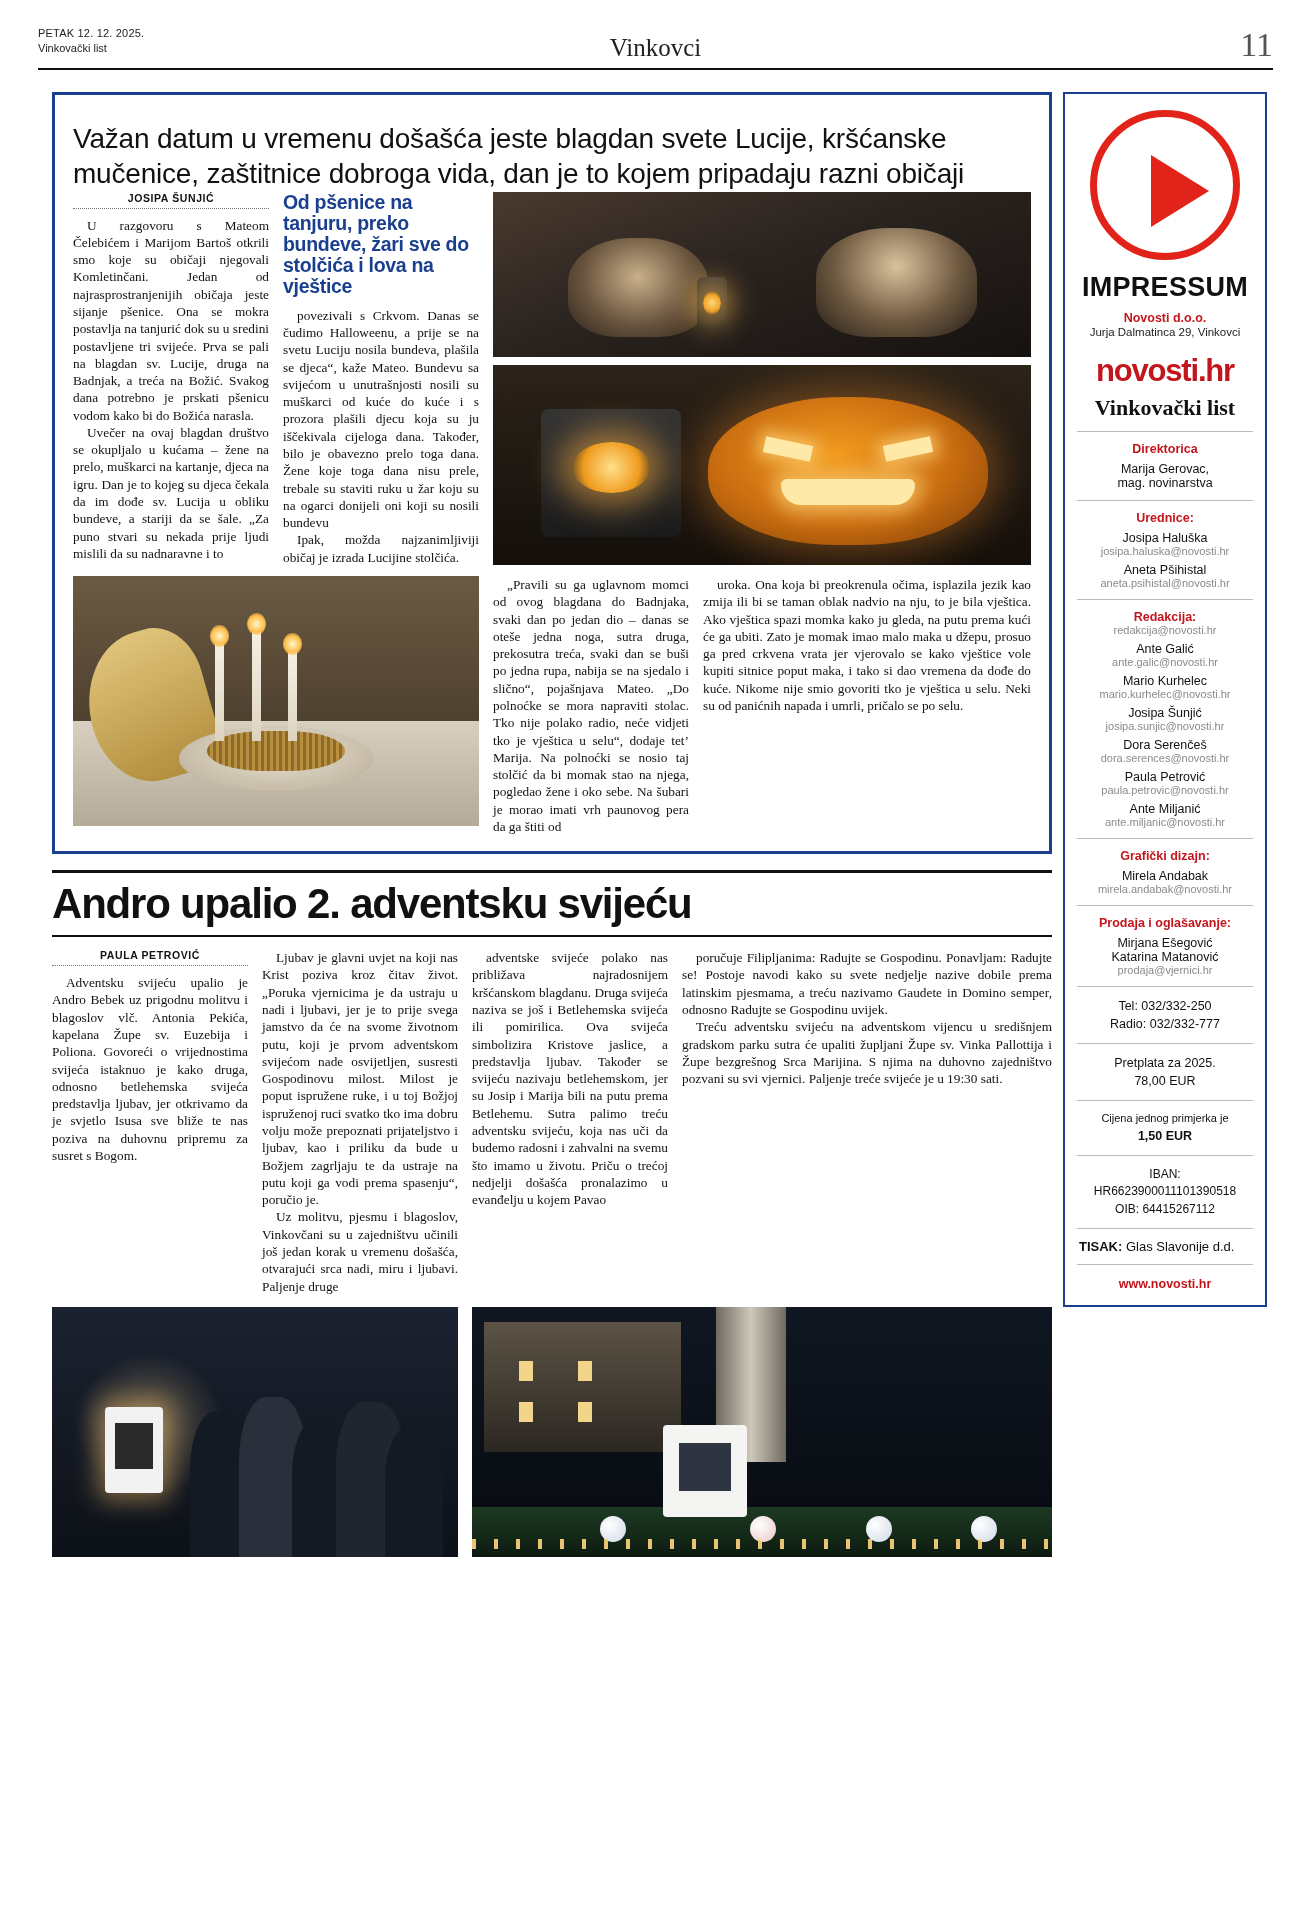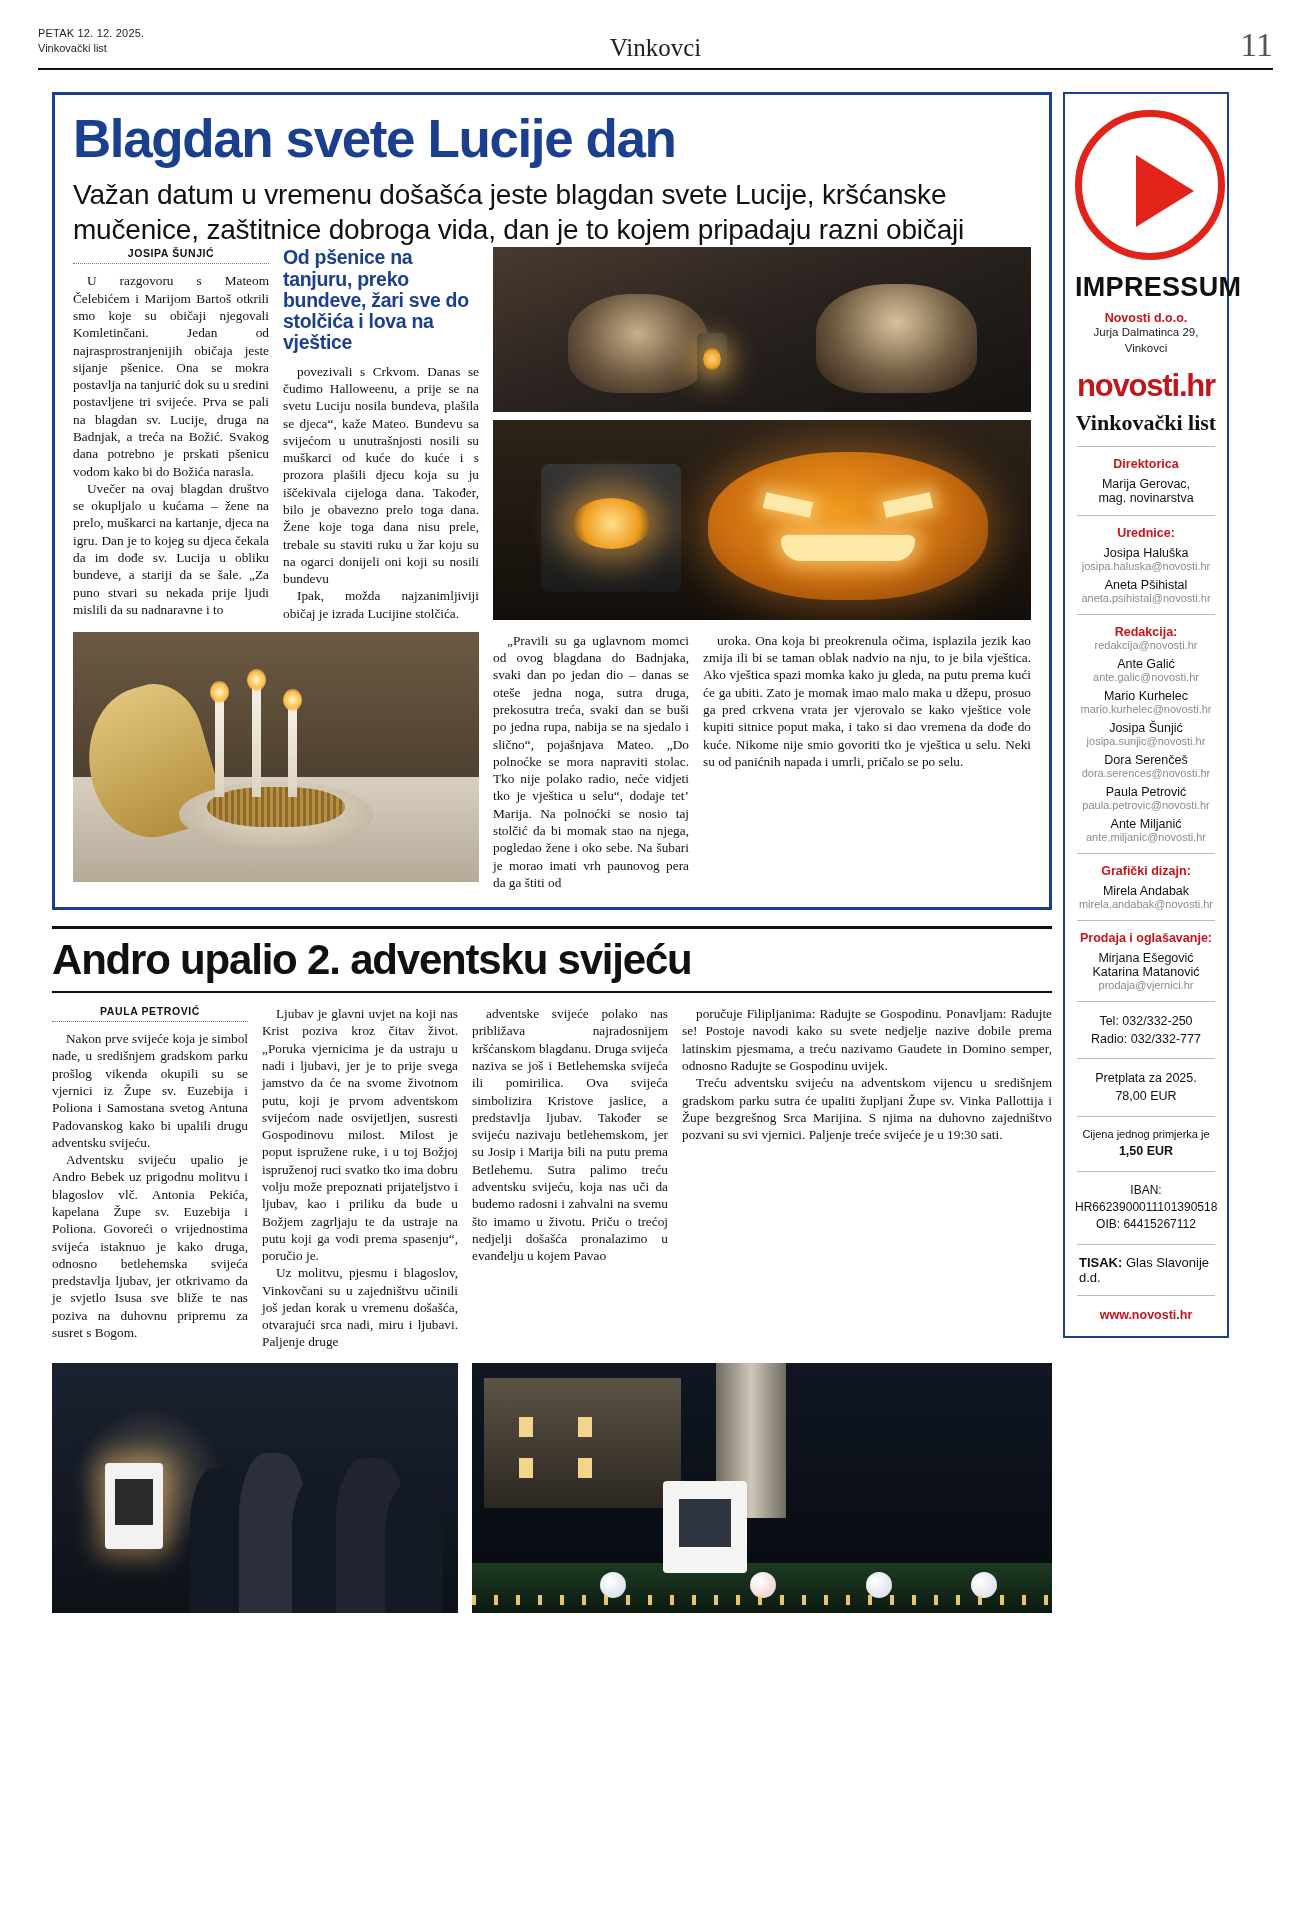--- a/index.html
+++ b/index.html
@@ -150,21 +150,21 @@
     display: grid;
     grid-template-columns: 196px 196px 196px 1fr;
     column-gap: 14px;
   }
 
   
   .rail {
     position: absolute;
     top: 92px;
     left: 1063px;
-    width: 166px;
+    width: 204px;
     border: 2px solid #1a3f8f;
     background: #fff;
     padding: 10px 10px 14px 10px;
     text-align: center;
     font-family: "Liberation Sans", sans-serif;
   }
   .play-badge {
     width: 150px; height: 150px;
     border: 7px solid #e2231a;
     border-radius: 50%;
@@ -293,21 +293,20 @@
     <div>Vinkovački list</div>
   </div>
   <div class="header-center">Vinkovci</div>
   <div class="header-right">11</div>
 </div>
 
 <div class="main-col">
 
   <div class="story-box">
     <h1 class="headline">
-      <span>Blagdan svete Lucije dan</span>
     </h1>
     <div class="subhead">Važan datum u vremenu došašća jeste blagdan svete Lucije, kršćanske mučenice, zaštitnice dobroga vida, dan je to kojem pripadaju razni običaji</div>
 
     <div class="s1-grid">
 
       <div>
         <div class="byline">JOSIPA ŠUNJIĆ</div>
         <div class="body-text">
           <p class="first">U razgovoru s Mateom Čelebićem i Marijom Bartoš otkrili smo koje su običaji njegovali Komletinčani. Jedan od najrasprostranjenijih običaja jeste sijanje pšenice. Ona se mokra postavlja na tanjurić dok su u sredini postavljene tri svijeće. Prva se pali na blagdan sv. Lucije, druga na Badnjak, a treća na Božić. Svakog dana potrebno je prskati pšenicu vodom kako bi do Božića narasla.</p>
           <p>Uvečer na ovaj blagdan društvo se okupljalo u kućama – žene na prelo, muškarci na kartanje, djeca na igru. Dan je to kojeg su djeca čekala da im dođe sv. Lucija u obliku bundeve, a stariji da se šale. „Za puno stvari su nekada prije ljudi mislili da su nadnaravne i to</p>
@@ -364,21 +363,20 @@
     </div>
   </div>
 
   <div class="story2">
     <h2 class="headline2">Andro upalio 2. adventsku svijeću</h2>
 
     <div class="s2-grid">
       <div>
         <div class="byline">PAULA PETROVIĆ</div>
         <div class="body-text">
-          <p class="first">Nakon prve svijeće koja je simbol nade, u središnjem gradskom parku prošlog vikenda okupili su se vjernici iz Župe sv. Euzebija i Poliona i Samostana svetog Antuna Padovanskog kako bi upalili drugu adventsku svijeću.</p>
           <p>Adventsku svijeću upalio je Andro Bebek uz prigodnu molitvu i blagoslov vlč. Antonia Pekića, kapelana Župe sv. Euzebija i Poliona. Govoreći o vrijednostima svijeća istaknuo je kako druga, odnosno betlehemska svijeća predstavlja ljubav, jer otkrivamo da je svjetlo Isusa sve bliže te nas poziva na duhovnu pripremu za susret s Bogom.</p>
         </div>
       </div>
       <div class="body-text">
         <p class="first">Ljubav je glavni uvjet na koji nas Krist poziva kroz čitav život. „Poruka vjernicima je da ustraju u nadi i ljubavi, jer je to prije svega jamstvo da će na svome životnom putu, koji je prvom adventskom svijećom nade osvijetljen, susresti Gospodinovu milost. Milost je poput ispružene ruke, i u toj Božjoj ispruženoj ruci svatko tko ima dobru volju može prepoznati prijateljstvo i ljubav, kao i priliku da bude u Božjem zagrljaju te da ustraje na putu koji ga vodi prema spasenju“, poručio je.</p>
         <p>Uz molitvu, pjesmu i blagoslov, Vinkovčani su u zajedništvu učinili još jedan korak u vremenu došašća, otvarajući srca nadi, miru i ljubavi. Paljenje druge</p>
       </div>
       <div class="body-text">
         <p class="first">adventske svijeće polako nas približava najradosnijem kršćanskom blagdanu. Druga svijeća naziva se još i Betlehemska svijeća ili pomirilica. Ova svijeća simbolizira Kristove jaslice, a predstavlja ljubav. Također se svijeću nazivaju betlehemskom, jer su Josip i Marija bili na putu prema Betlehemu. Sutra palimo treću adventsku svijeću, koja nas uči da budemo radosni i zahvalni na svemu što imamo u životu. Priču o trećoj nedjelji došašća pronalazimo u evanđelju u kojem Pavao</p>
       </div>

